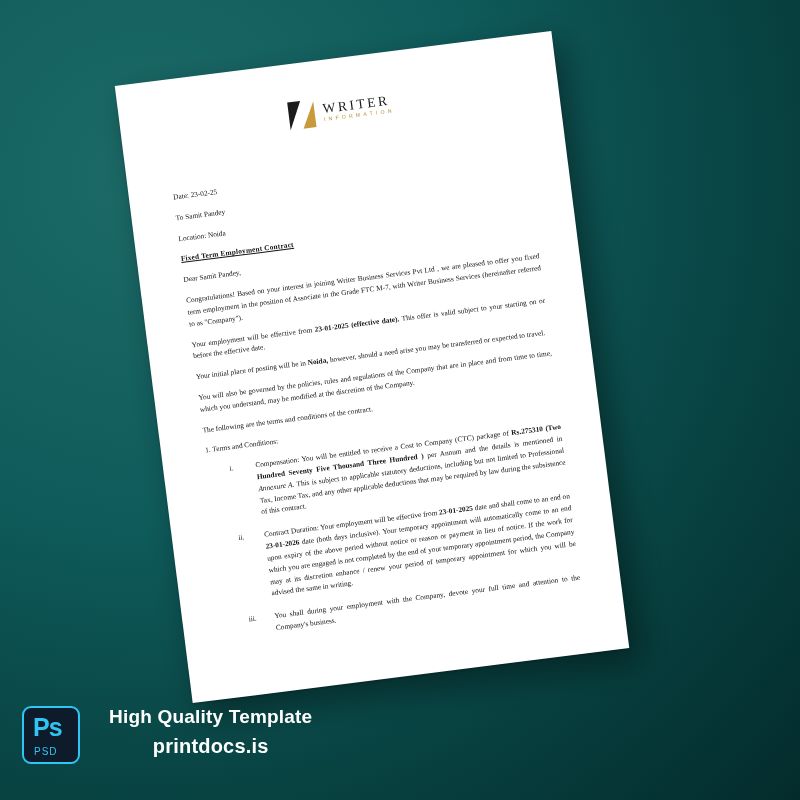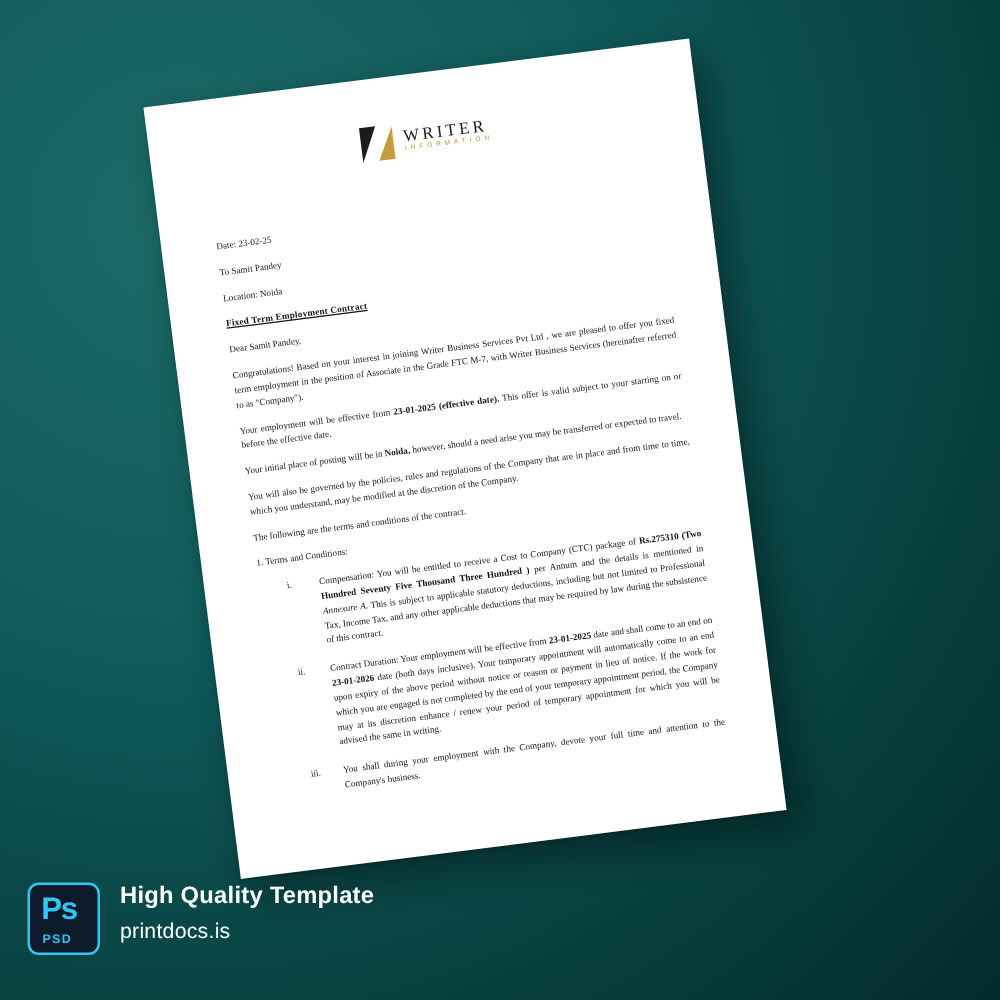--- a/index.html
+++ b/index.html
@@ -185,38 +185,39 @@
     font-size: 25px;
     font-weight: bold;
     letter-spacing: -1px;
     text-align: center;
   }
   .psd-badge .psd {
     position: absolute;
     left: 10px;
     bottom: 5px;
     font-size: 10px;
-    font-weight: bold;
+    font-weight: normal;
     letter-spacing: 1px;
   }
   .footer-text {
     position: absolute;
-    left: 96px;
+    left: 109px;
     top: 16px;
     color: #ffffff;
+    text-align: center;
   }
   .f-title {
     font-size: 19px;
     font-weight: bold;
     letter-spacing: 0.2px;
     margin-bottom: 7px;
   }
   .f-site {
-    font-size: 17px;
-    font-weight: normal;
+    font-size: 20px;
+    font-weight: bold;
     letter-spacing: 0.2px;
   }
 </style>
 </head>
 <body>
 
 <div id="stage">
 
   <div class="paper-wrap">
     <div class="paper-shadow"></div>

